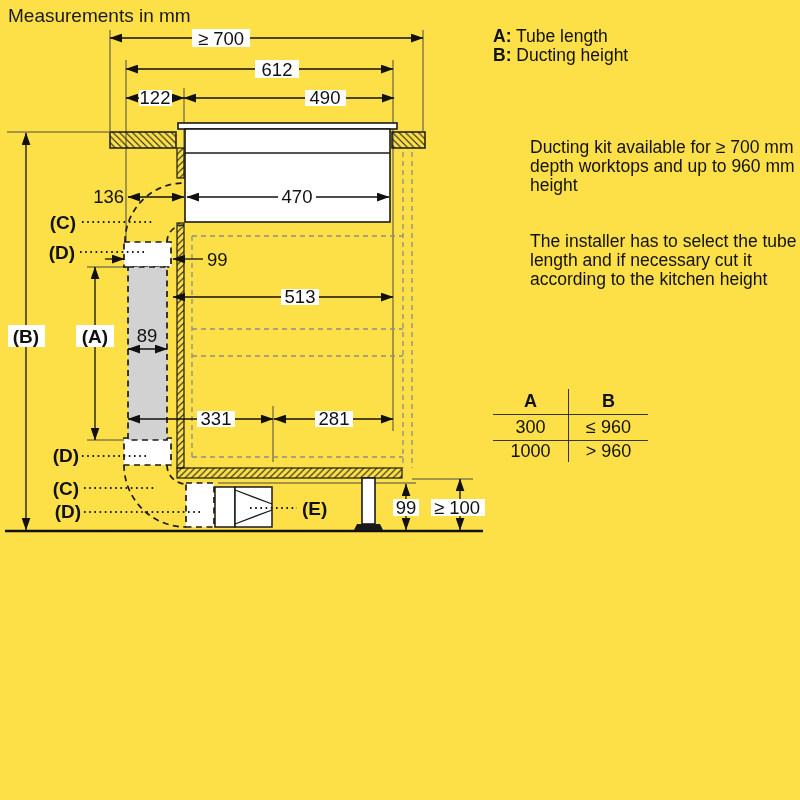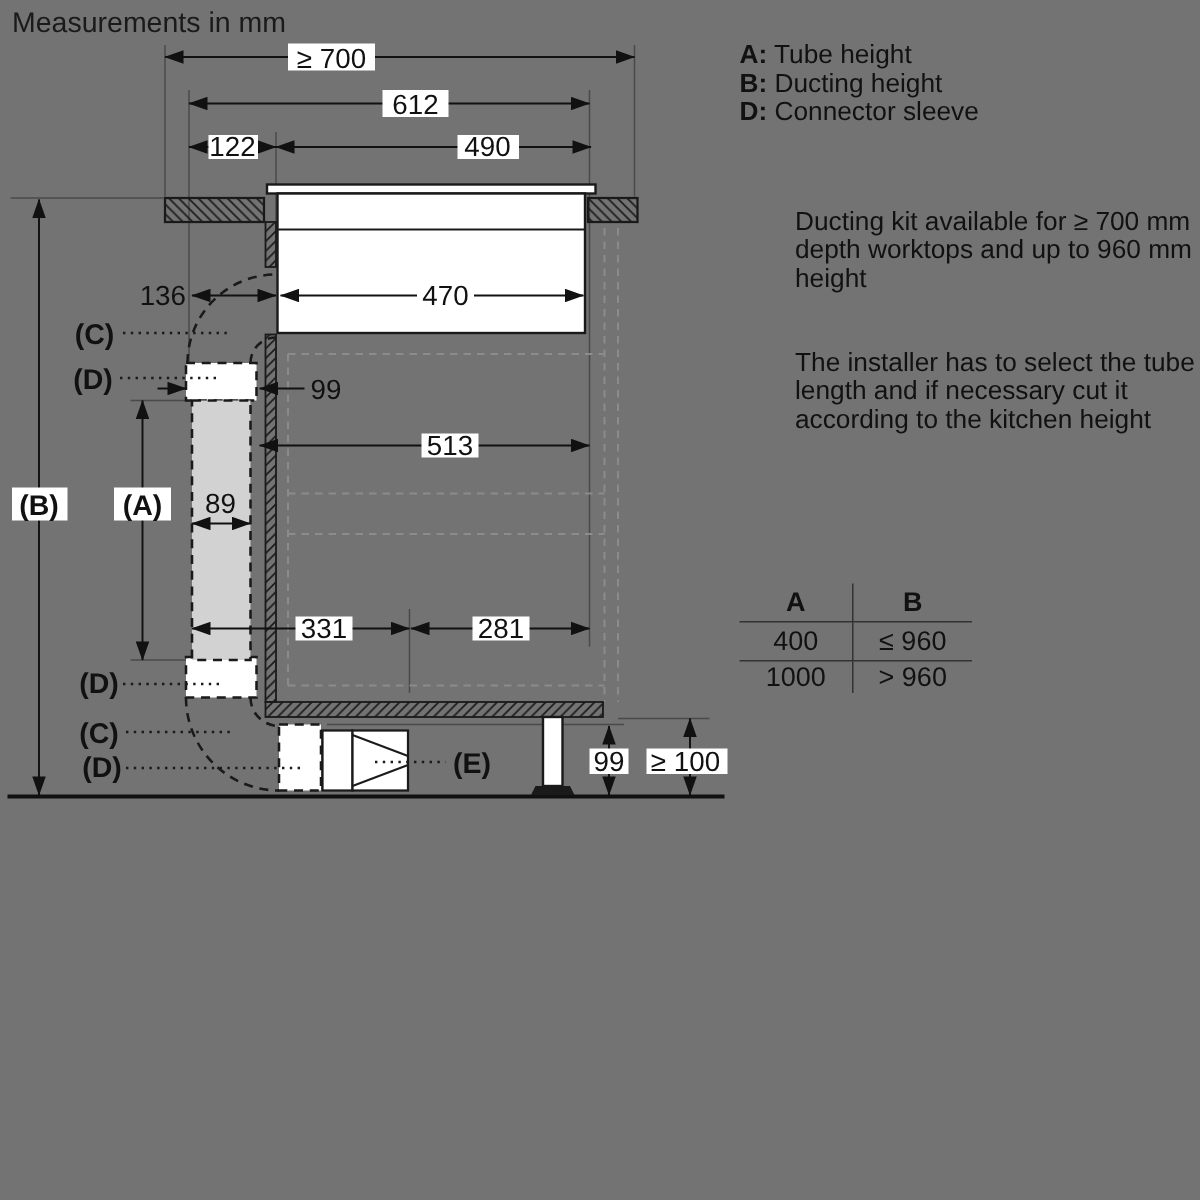--- a/index.html
+++ b/index.html
@@ -1,16 +1,16 @@
 <!DOCTYPE html>
 <html><head>
 <meta charset="utf-8">
 <style>
   html,body{margin:0;padding:0;background:#fff;}
-  #canvas{position:relative;width:800px;height:800px;background:#737373;overflow:hidden;
+  #canvas{position:relative;width:800px;height:800px;background:#fde047;overflow:hidden;
           font-family:"Liberation Sans",sans-serif;color:#111;}
   #diagram-svg{position:absolute;left:0;top:0;}
   .page-title{position:absolute;left:8px;top:5px;font-size:19px;color:#1a1a1a;}
   .legend{position:absolute;left:493px;top:27px;font-size:17.5px;line-height:19.2px;}
   .legend-row b{font-weight:bold;}
   .note{position:absolute;left:493px;width:300px;font-size:17.5px;line-height:19.2px;margin-left:37px;}
   #note1{top:138px;}
   #note2{top:232px;}
   .spec-table{position:absolute;left:493px;top:389px;display:grid;
               grid-template-columns:75px 80px;grid-template-rows:26px 26px 21px;
@@ -169,30 +169,29 @@
     <text class="part-label" x="95" y="343" text-anchor="middle">(A)</text>
     <text class="part-label" x="63" y="229" text-anchor="middle">(C)</text>
     <text class="part-label" x="62" y="259" text-anchor="middle">(D)</text>
     <text class="part-label" x="66" y="462" text-anchor="middle">(D)</text>
     <text class="part-label" x="66" y="495" text-anchor="middle">(C)</text>
     <text class="part-label" x="68" y="518" text-anchor="middle">(D)</text>
     <text class="part-label" x="302" y="515" text-anchor="start">(E)</text>
   </svg>
 
   <div class="legend">
-    <div class="legend-row"><b>A:</b> <span>Tube height</span></div>
+    <div class="legend-row"><b>A:</b> <span>Tube length</span></div>
     <div class="legend-row"><b>B:</b> <span>Ducting height</span></div>
-    <div class="legend-row"><b>D:</b> <span>Connector sleeve</span></div>
   </div>
 
   <div class="note" id="note1">Ducting kit available for ≥ 700 mm depth worktops and up to 960 mm height</div>
   <div class="note" id="note2">The installer has to select the tube length and if necessary cut it according to the kitchen height</div>
 
   <div class="spec-table">
     <div class="cell hdr bB">A</div>
     <div class="cell hdr bB bL">B</div>
-    <div class="cell bB">400</div>
+    <div class="cell bB">300</div>
     <div class="cell bB bL">≤ 960</div>
     <div class="cell">1000</div>
     <div class="cell bL">&gt; 960</div>
   </div>
 
 </div>
 
 </body></html>

